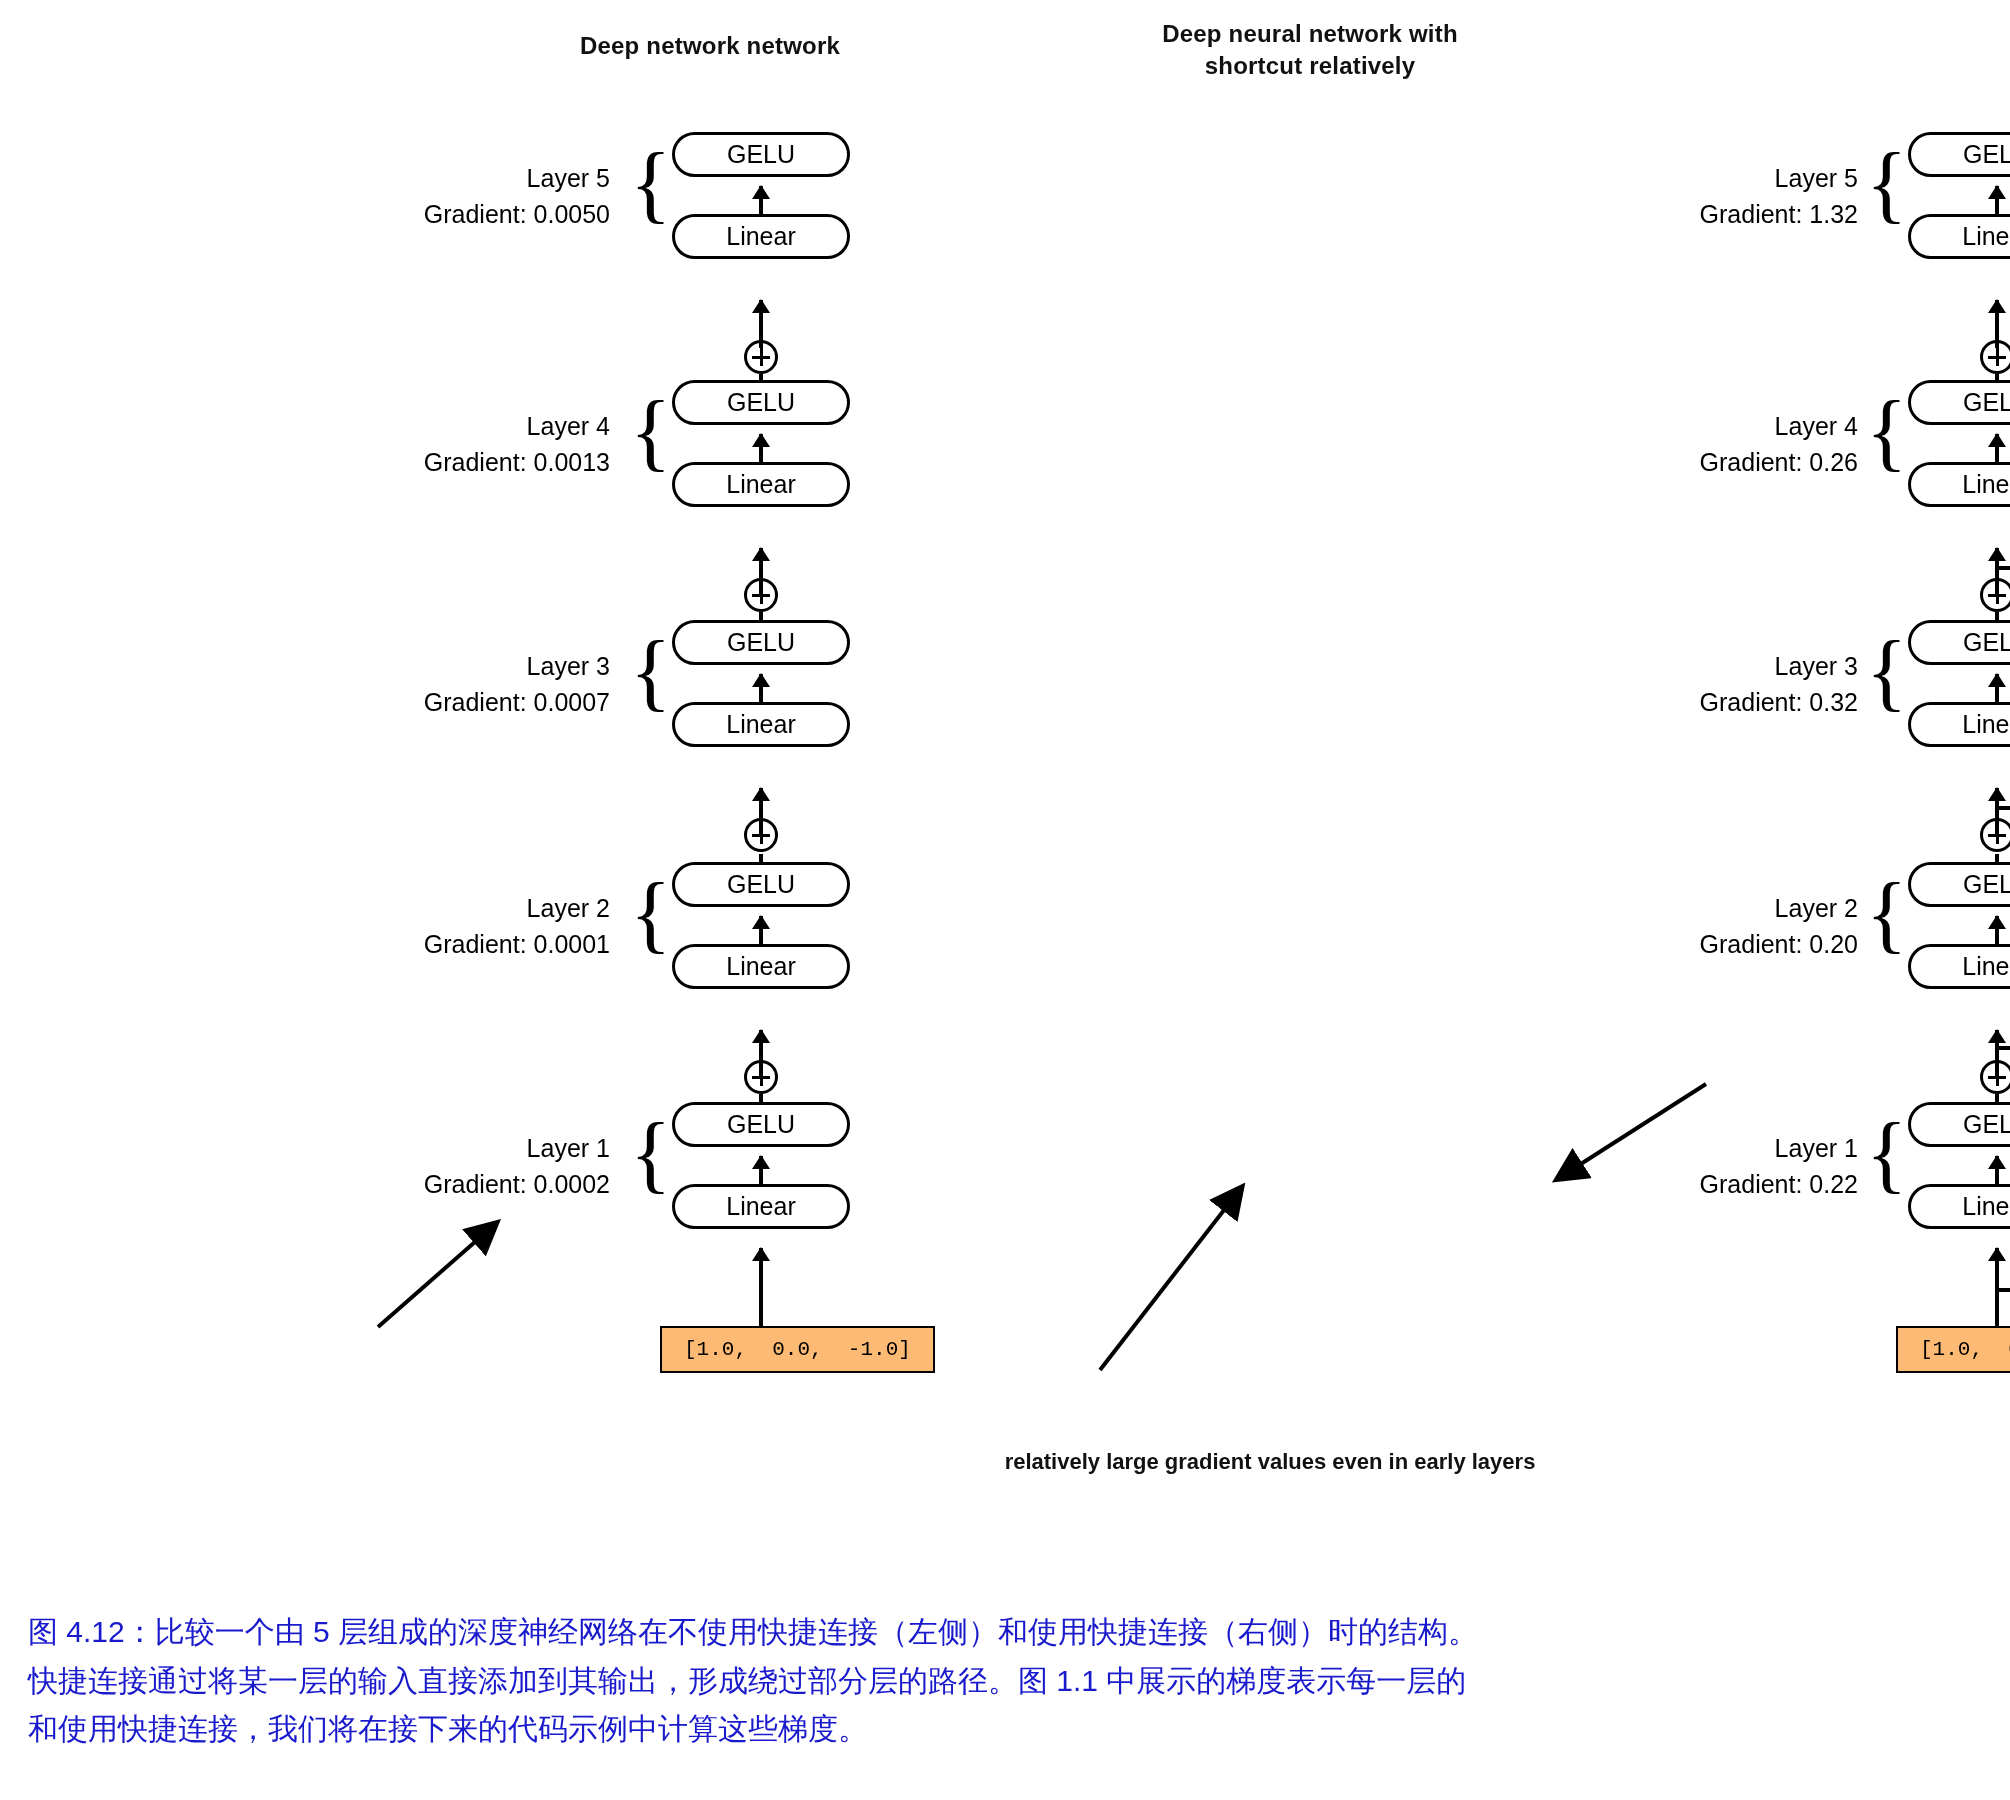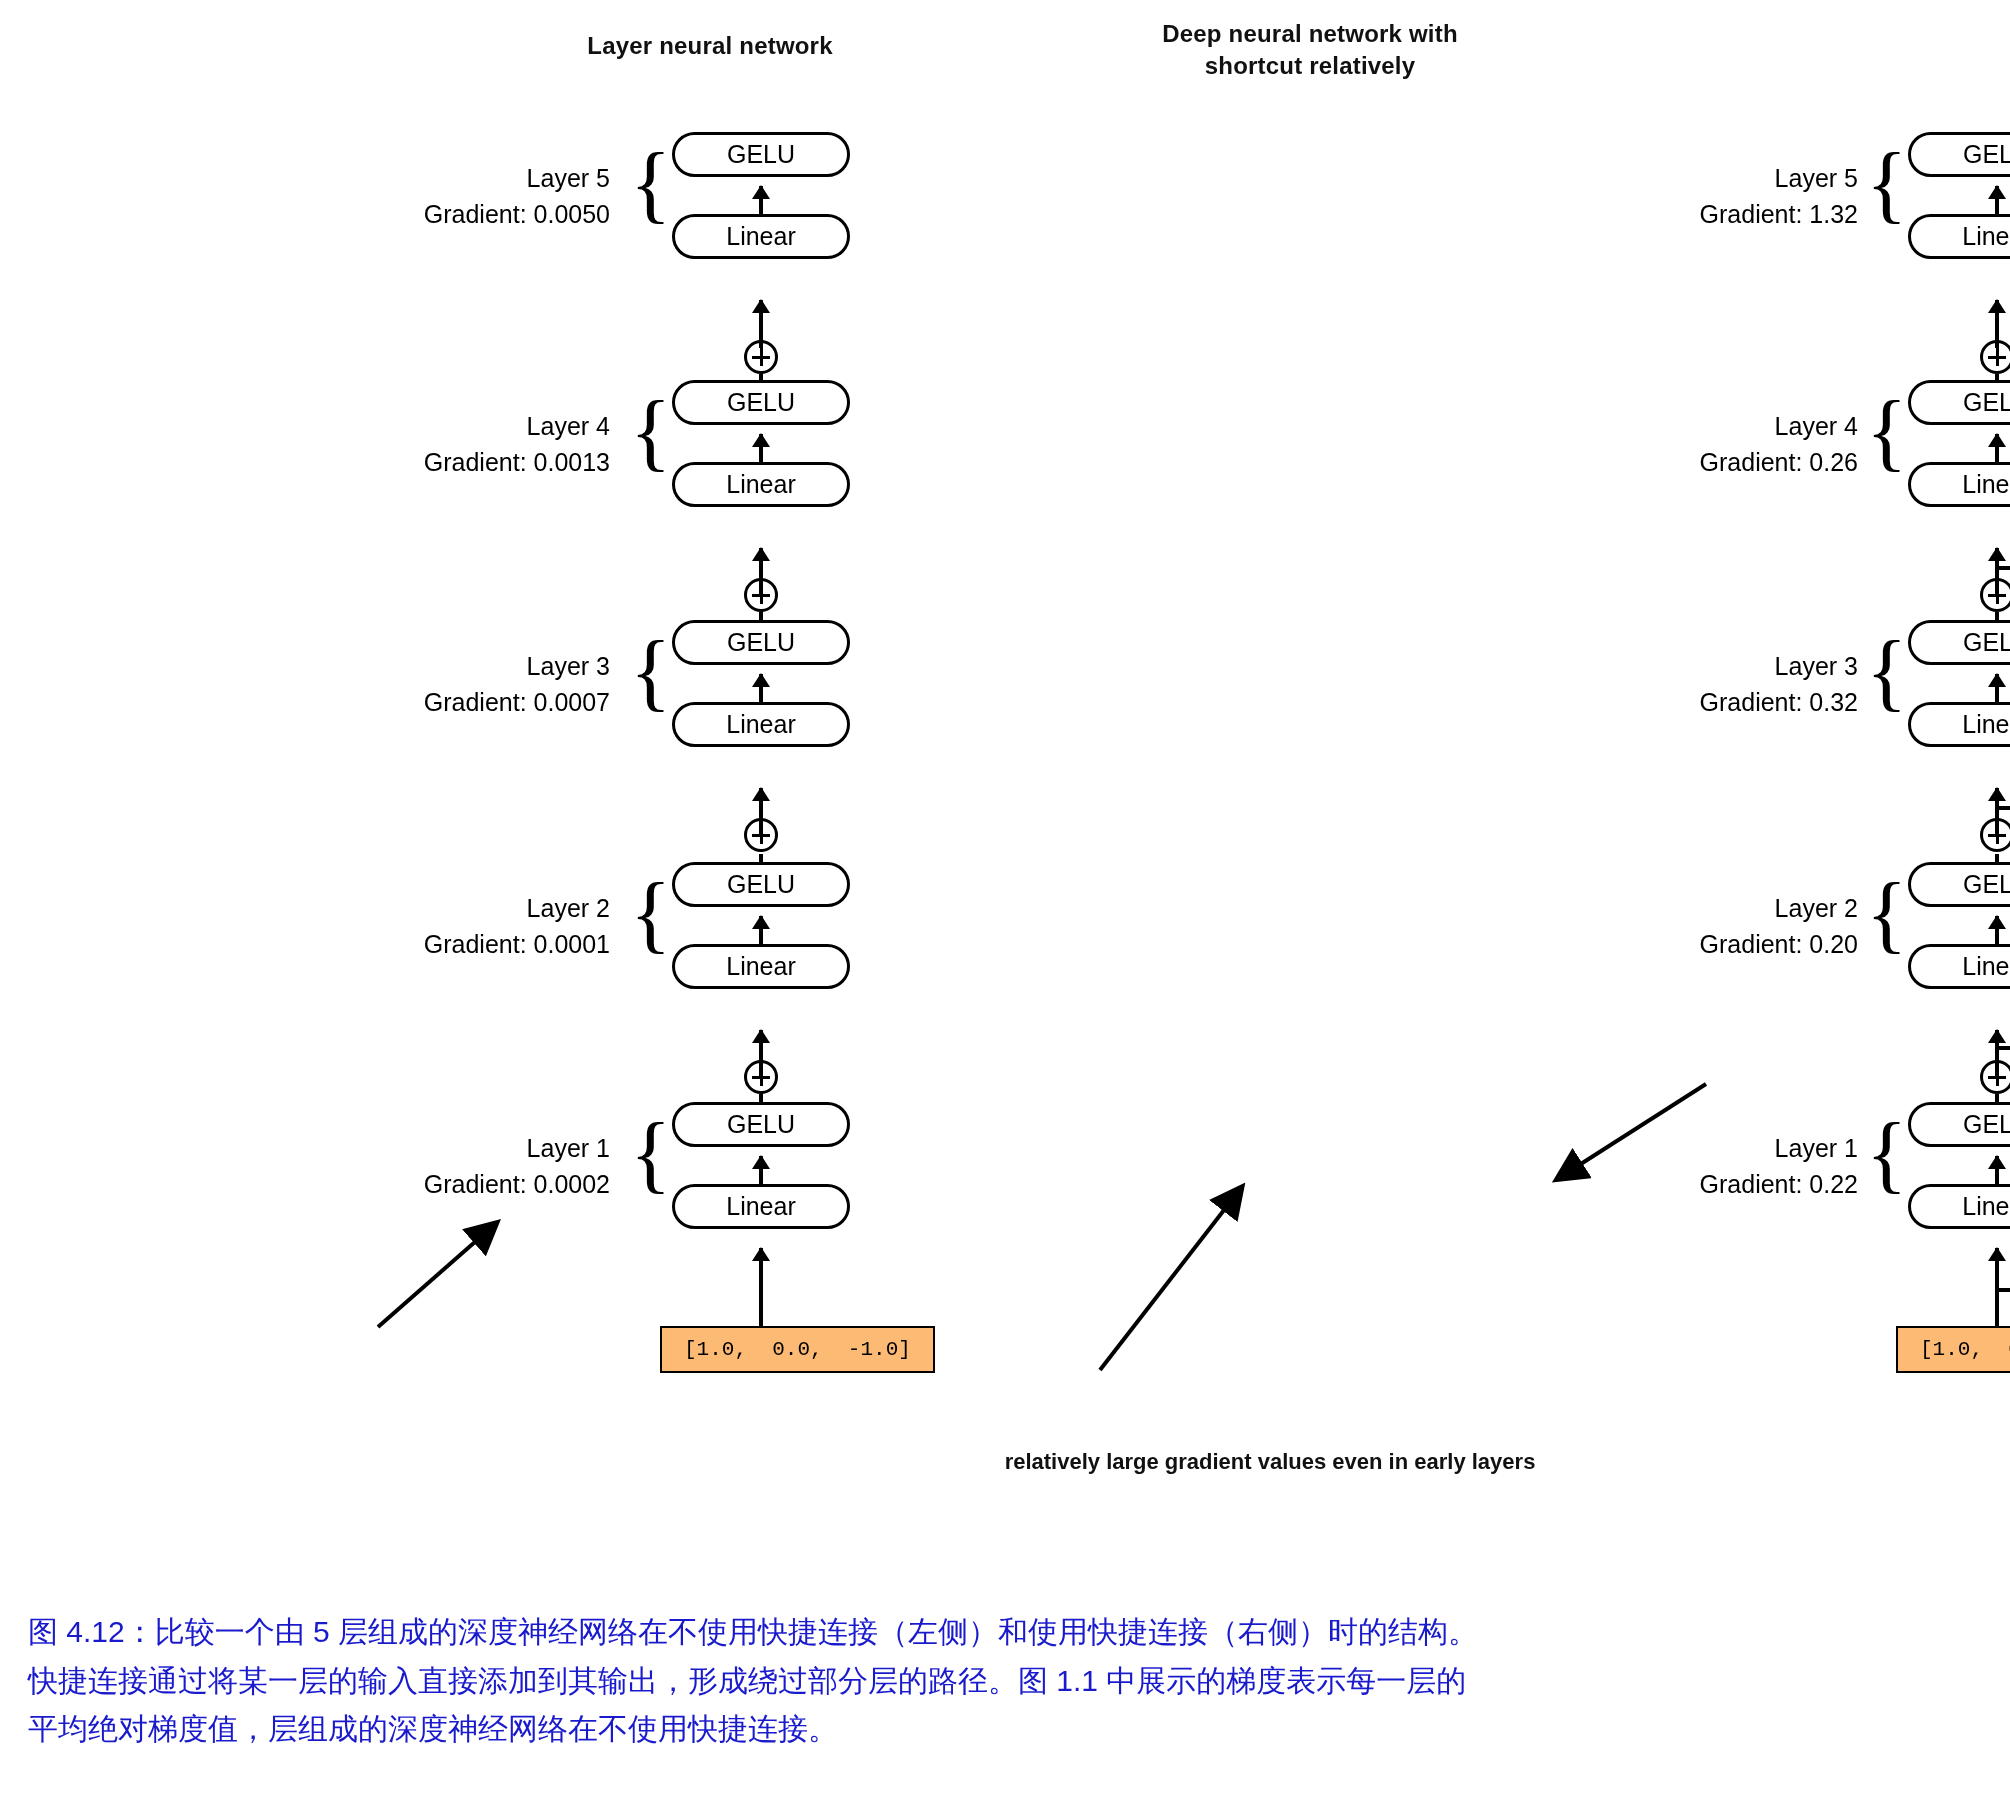--- a/index.html
+++ b/index.html
@@ -124,21 +124,21 @@
     left:28px;top:1608px;width:1960px;
     font-size:30px;line-height:1.62;
     color:#1a1acd;
   }
 </style>
 </head>
 <body>
 
 <div class="canvas">
 
-  <div class="col-title" id="title-left">Layer neural network</div>
+  <div class="col-title" id="title-left">Deep network network</div>
   <div class="col-title" id="title-right">
     <div>Deep neural network with</div>
     <div>shortcut relatively</div>
   </div>
 
   <div class="net" id="net-left">
 
     <div class="node" style="left:672px;top:132px;">GELU</div>
     <div class="arrow" style="left:759px;top:186px;height:28px;"></div>
     <div class="node" style="left:672px;top:214px;">Linear</div>
@@ -312,16 +312,16 @@
       <marker id="ah3" markerWidth="9" markerHeight="9" refX="6" refY="4.5" orient="auto">
         <path d="M0,0 L9,4.5 L0,9 z" fill="#000"></path>
       </marker>
     </defs>
     <line x1="158" y1="14" x2="14" y2="106" stroke="#000" stroke-width="4" marker-end="url(#ah3)"></line>
   </svg>
 
   <div class="caption">
     <div>图 4.12：比较一个由 5 层组成的深度神经网络在不使用快捷连接（左侧）和使用快捷连接（右侧）时的结构。</div>
     <div>快捷连接通过将某一层的输入直接添加到其输出，形成绕过部分层的路径。图 1.1 中展示的梯度表示每一层的</div>
-    <div>平均绝对梯度值，层组成的深度神经网络在不使用快捷连接。</div>
+    <div>和使用快捷连接，我们将在接下来的代码示例中计算这些梯度。</div>
   </div>
 
 </div>
 
 </body></html>

